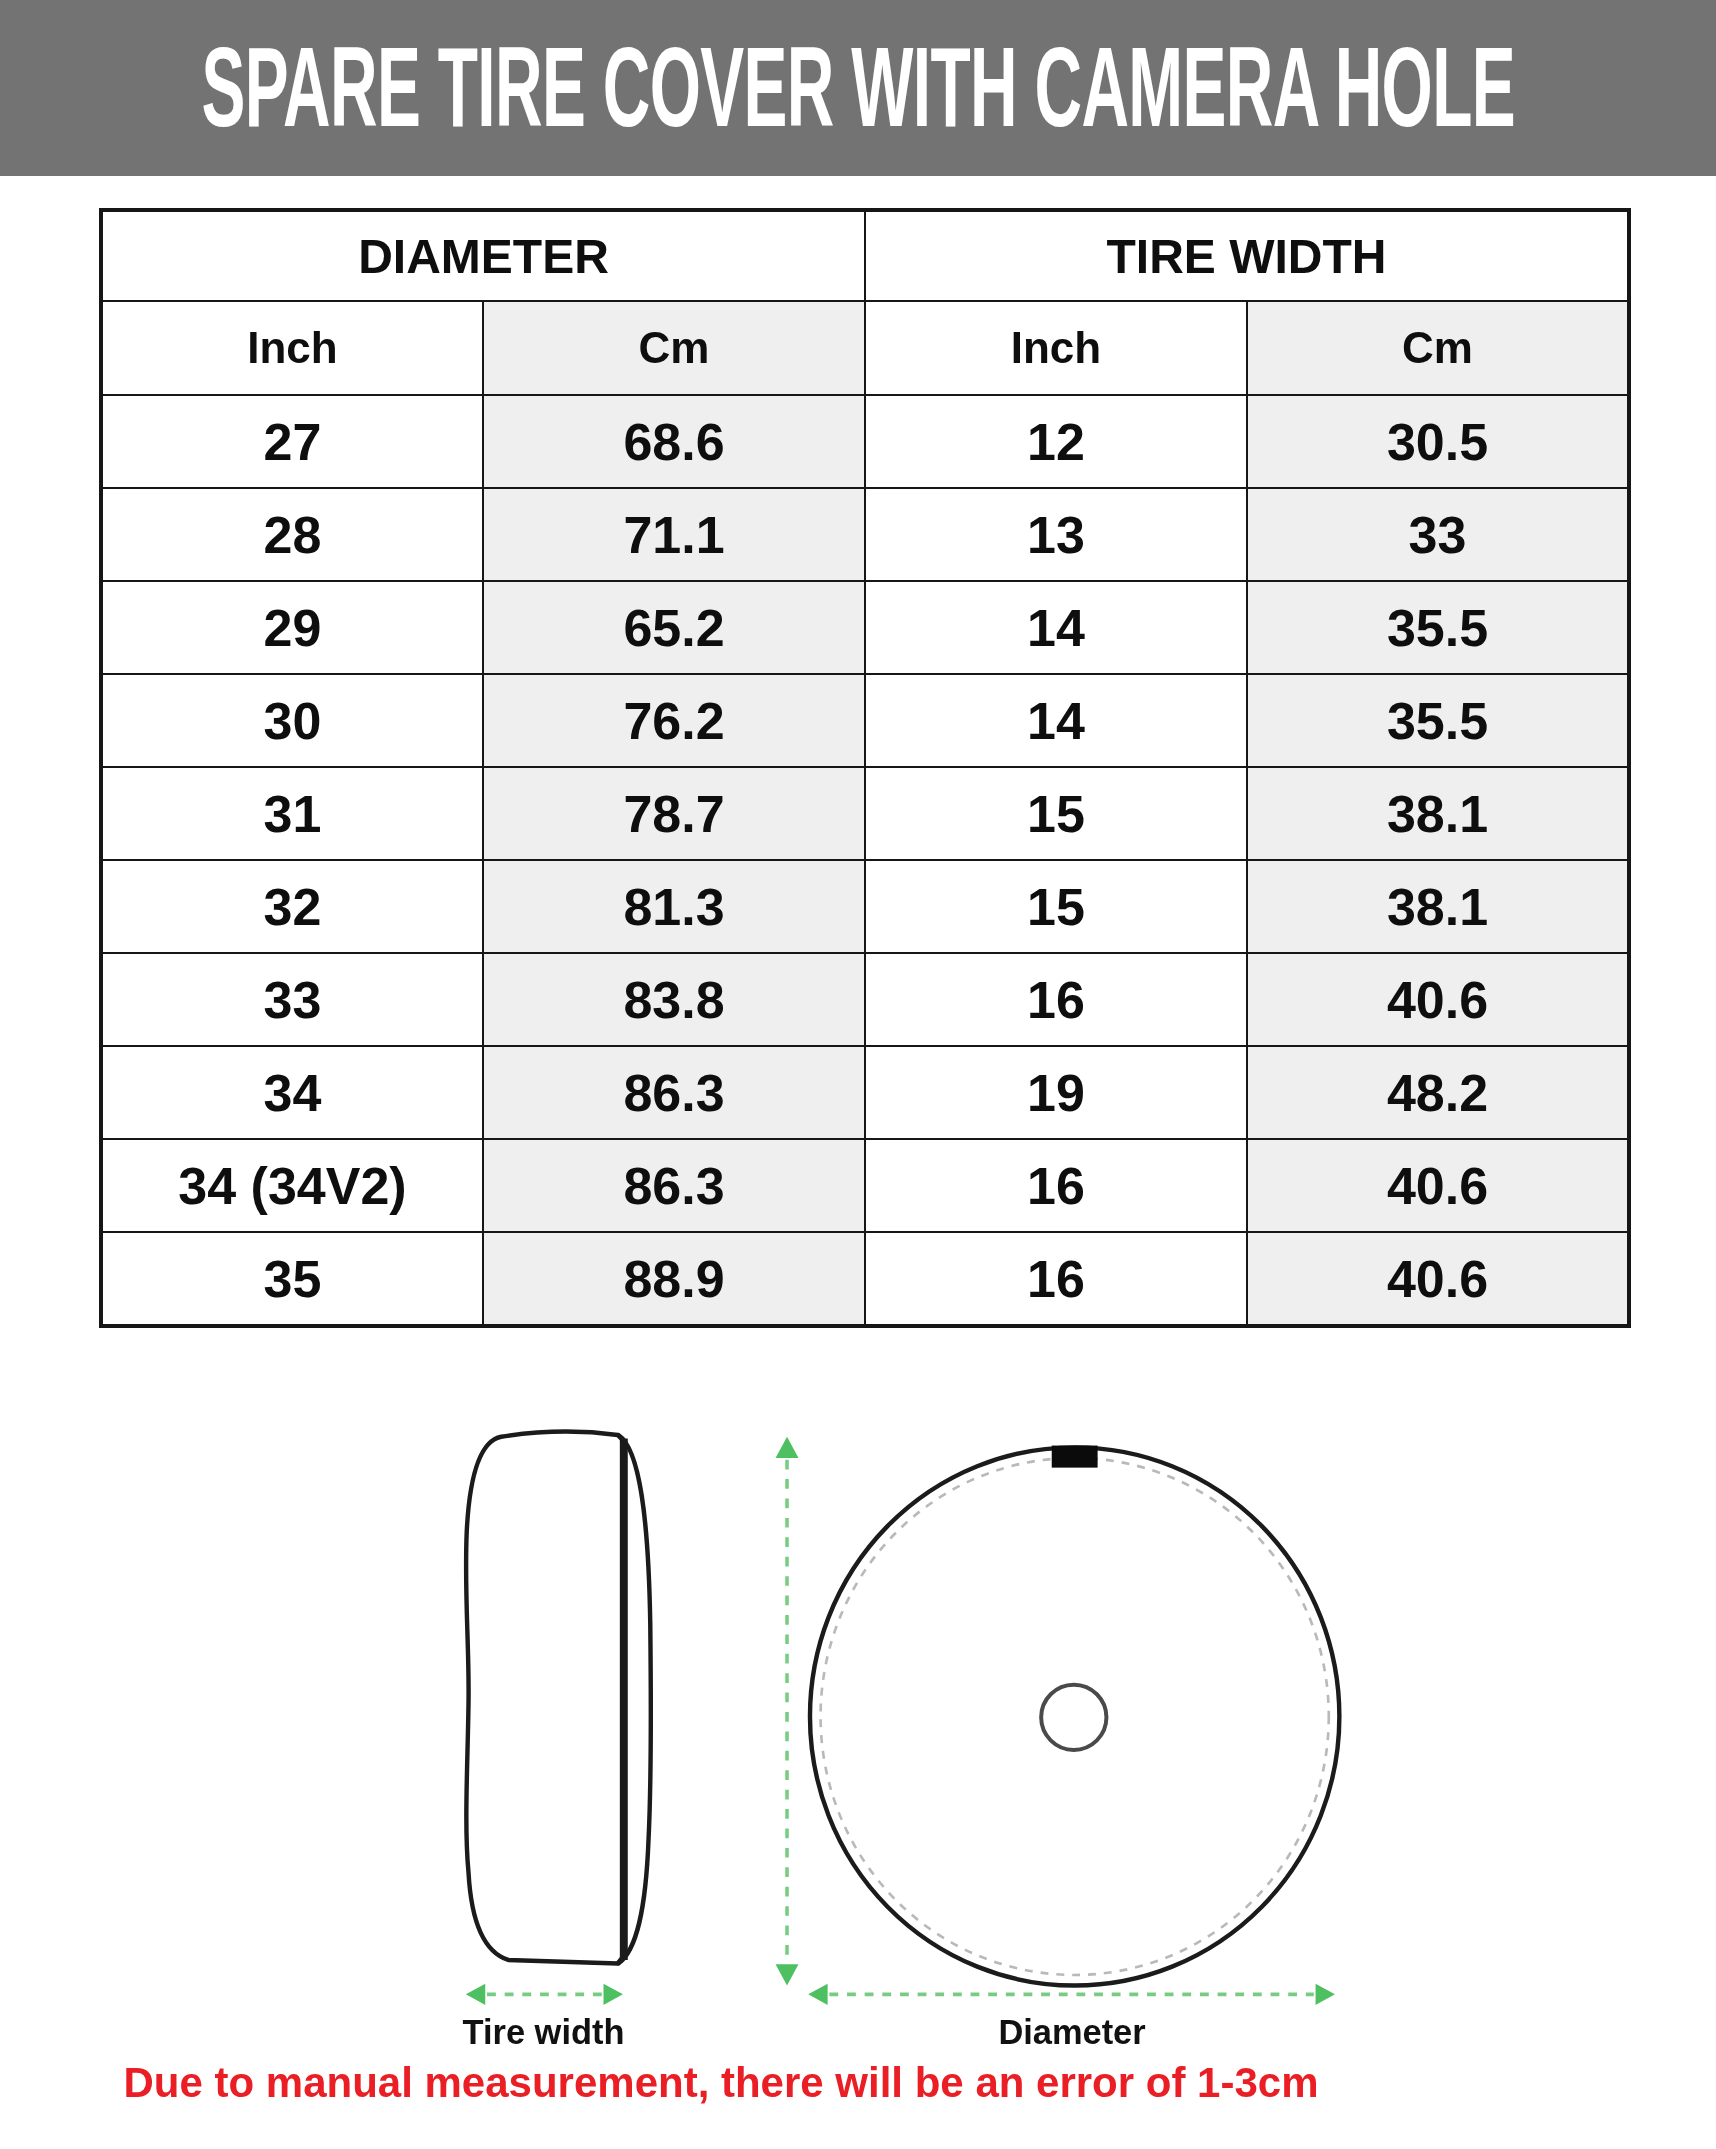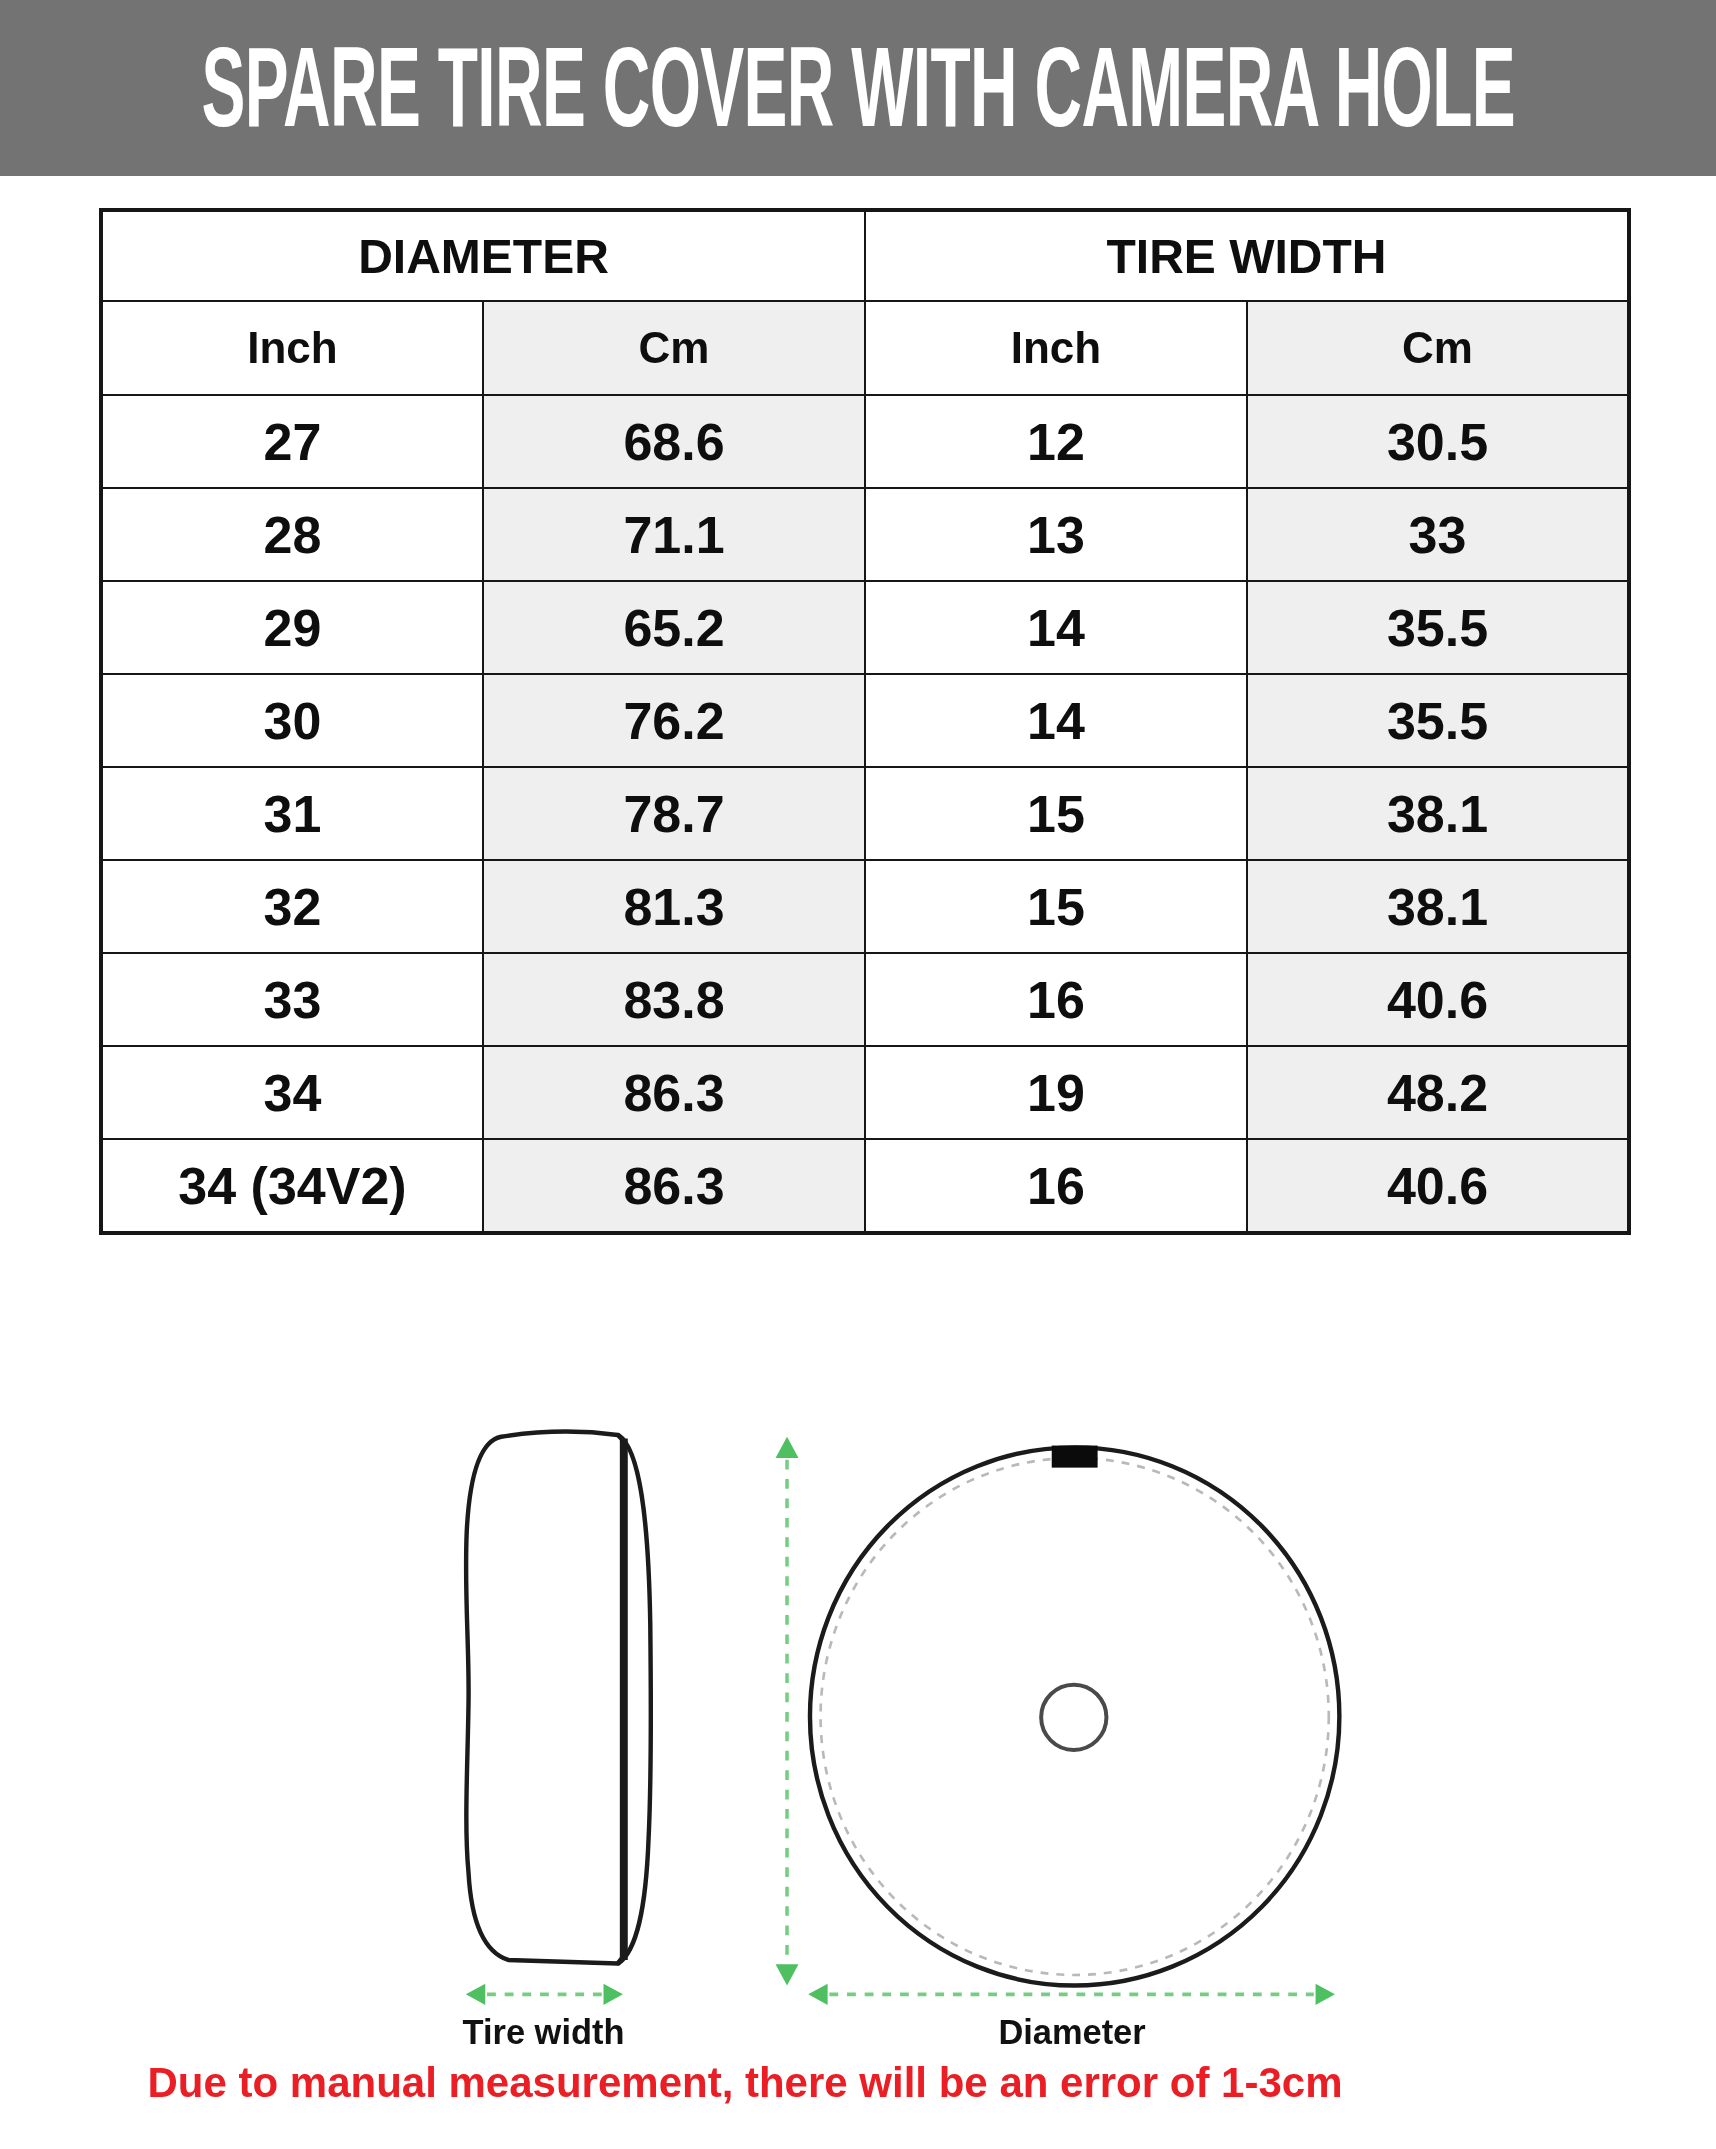--- a/index.html
+++ b/index.html
@@ -64,21 +64,20 @@
   }
   
   .footnote{
     position:absolute;left:0;top:2059px;
     width:1442px;
     margin:0;
     text-align:center;
     font-size:42px;
     font-weight:700;
     color:#EA1E25;
-    padding-left:24px;
   }
 </style>
 </head>
 <body>
 
 <div class="page">
 
   <header class="banner">
     <h1><span class="squeeze">SPARE TIRE COVER WITH CAMERA HOLE</span></h1>
   </header>
@@ -147,20 +146,26 @@
       </tr>
       <tr>
         <td>34</td>
         <td class="cm">86.3</td>
         <td>19</td>
         <td class="cm">48.2</td>
       </tr>
       <tr>
         <td>34 (34V2)</td>
         <td class="cm">86.3</td>
+        <td>16</td>
+        <td class="cm">40.6</td>
+      </tr>
+      <tr>
+        <td>35</td>
+        <td class="cm">88.9</td>
         <td>16</td>
         <td class="cm">40.6</td>
       </tr>
     </tbody>
   </table>
 
   <div class="svgwrap">
     <svg width="1717" height="653" viewBox="0 0 1946 740">
 
       <g>

